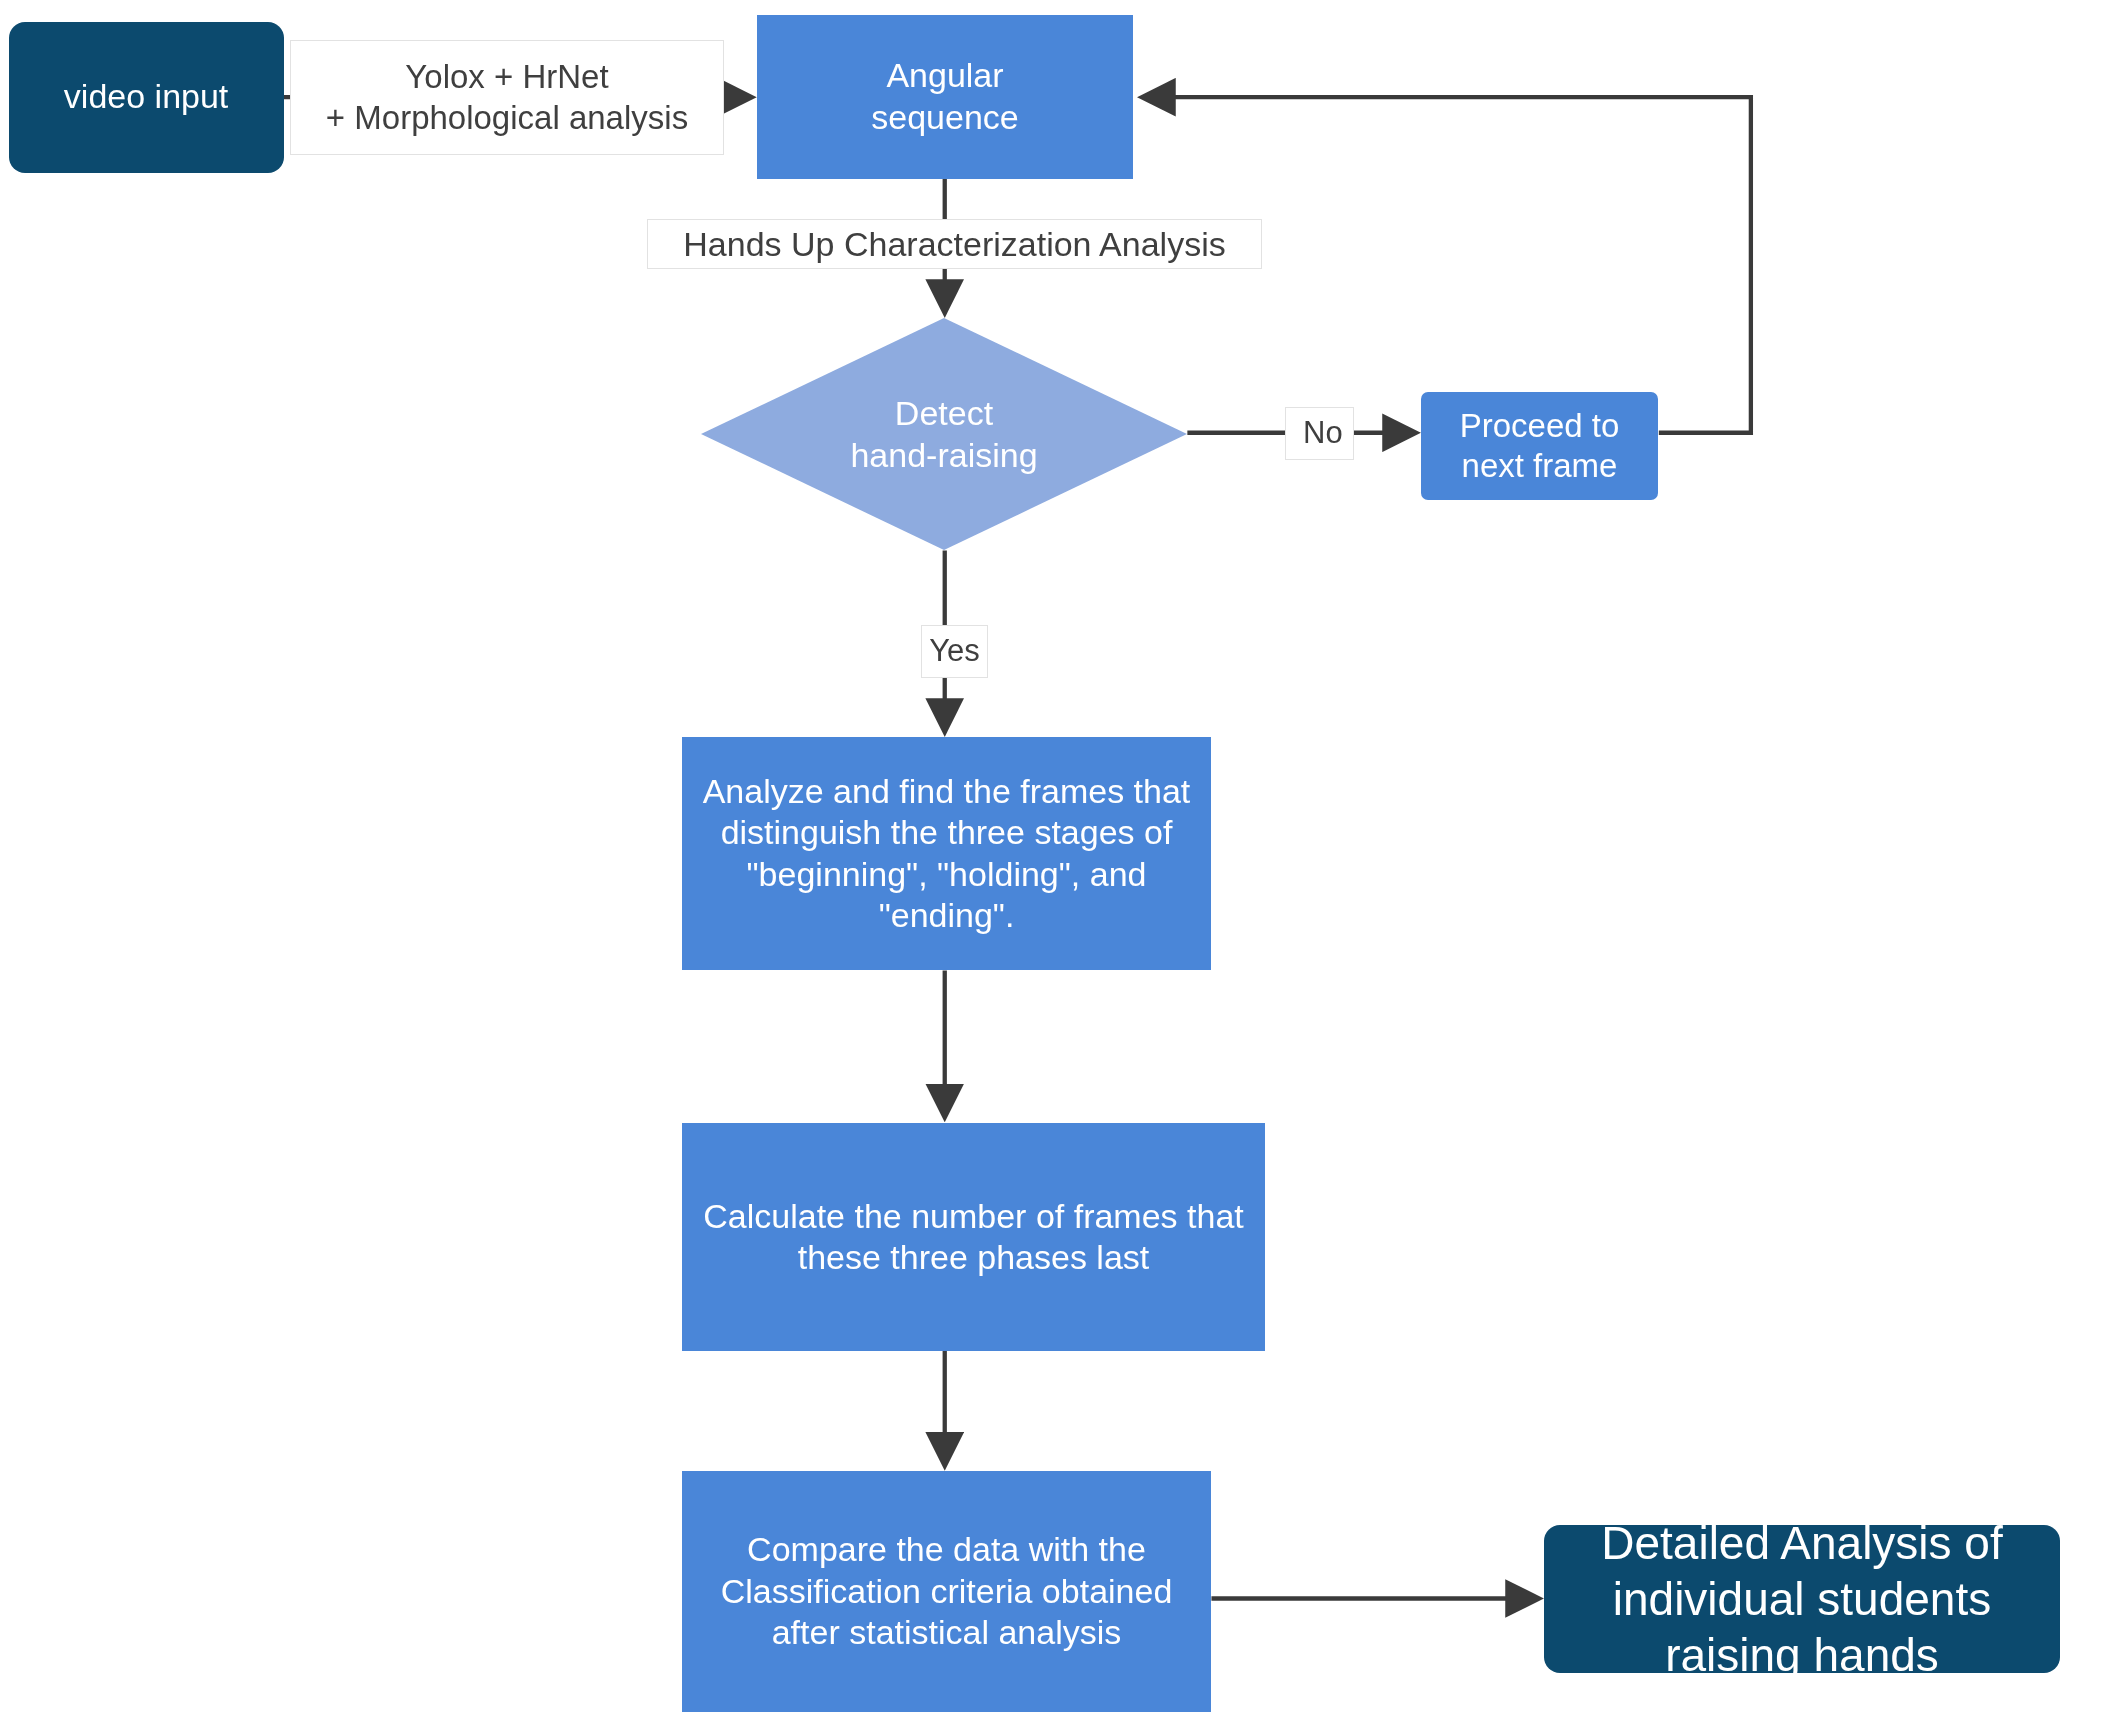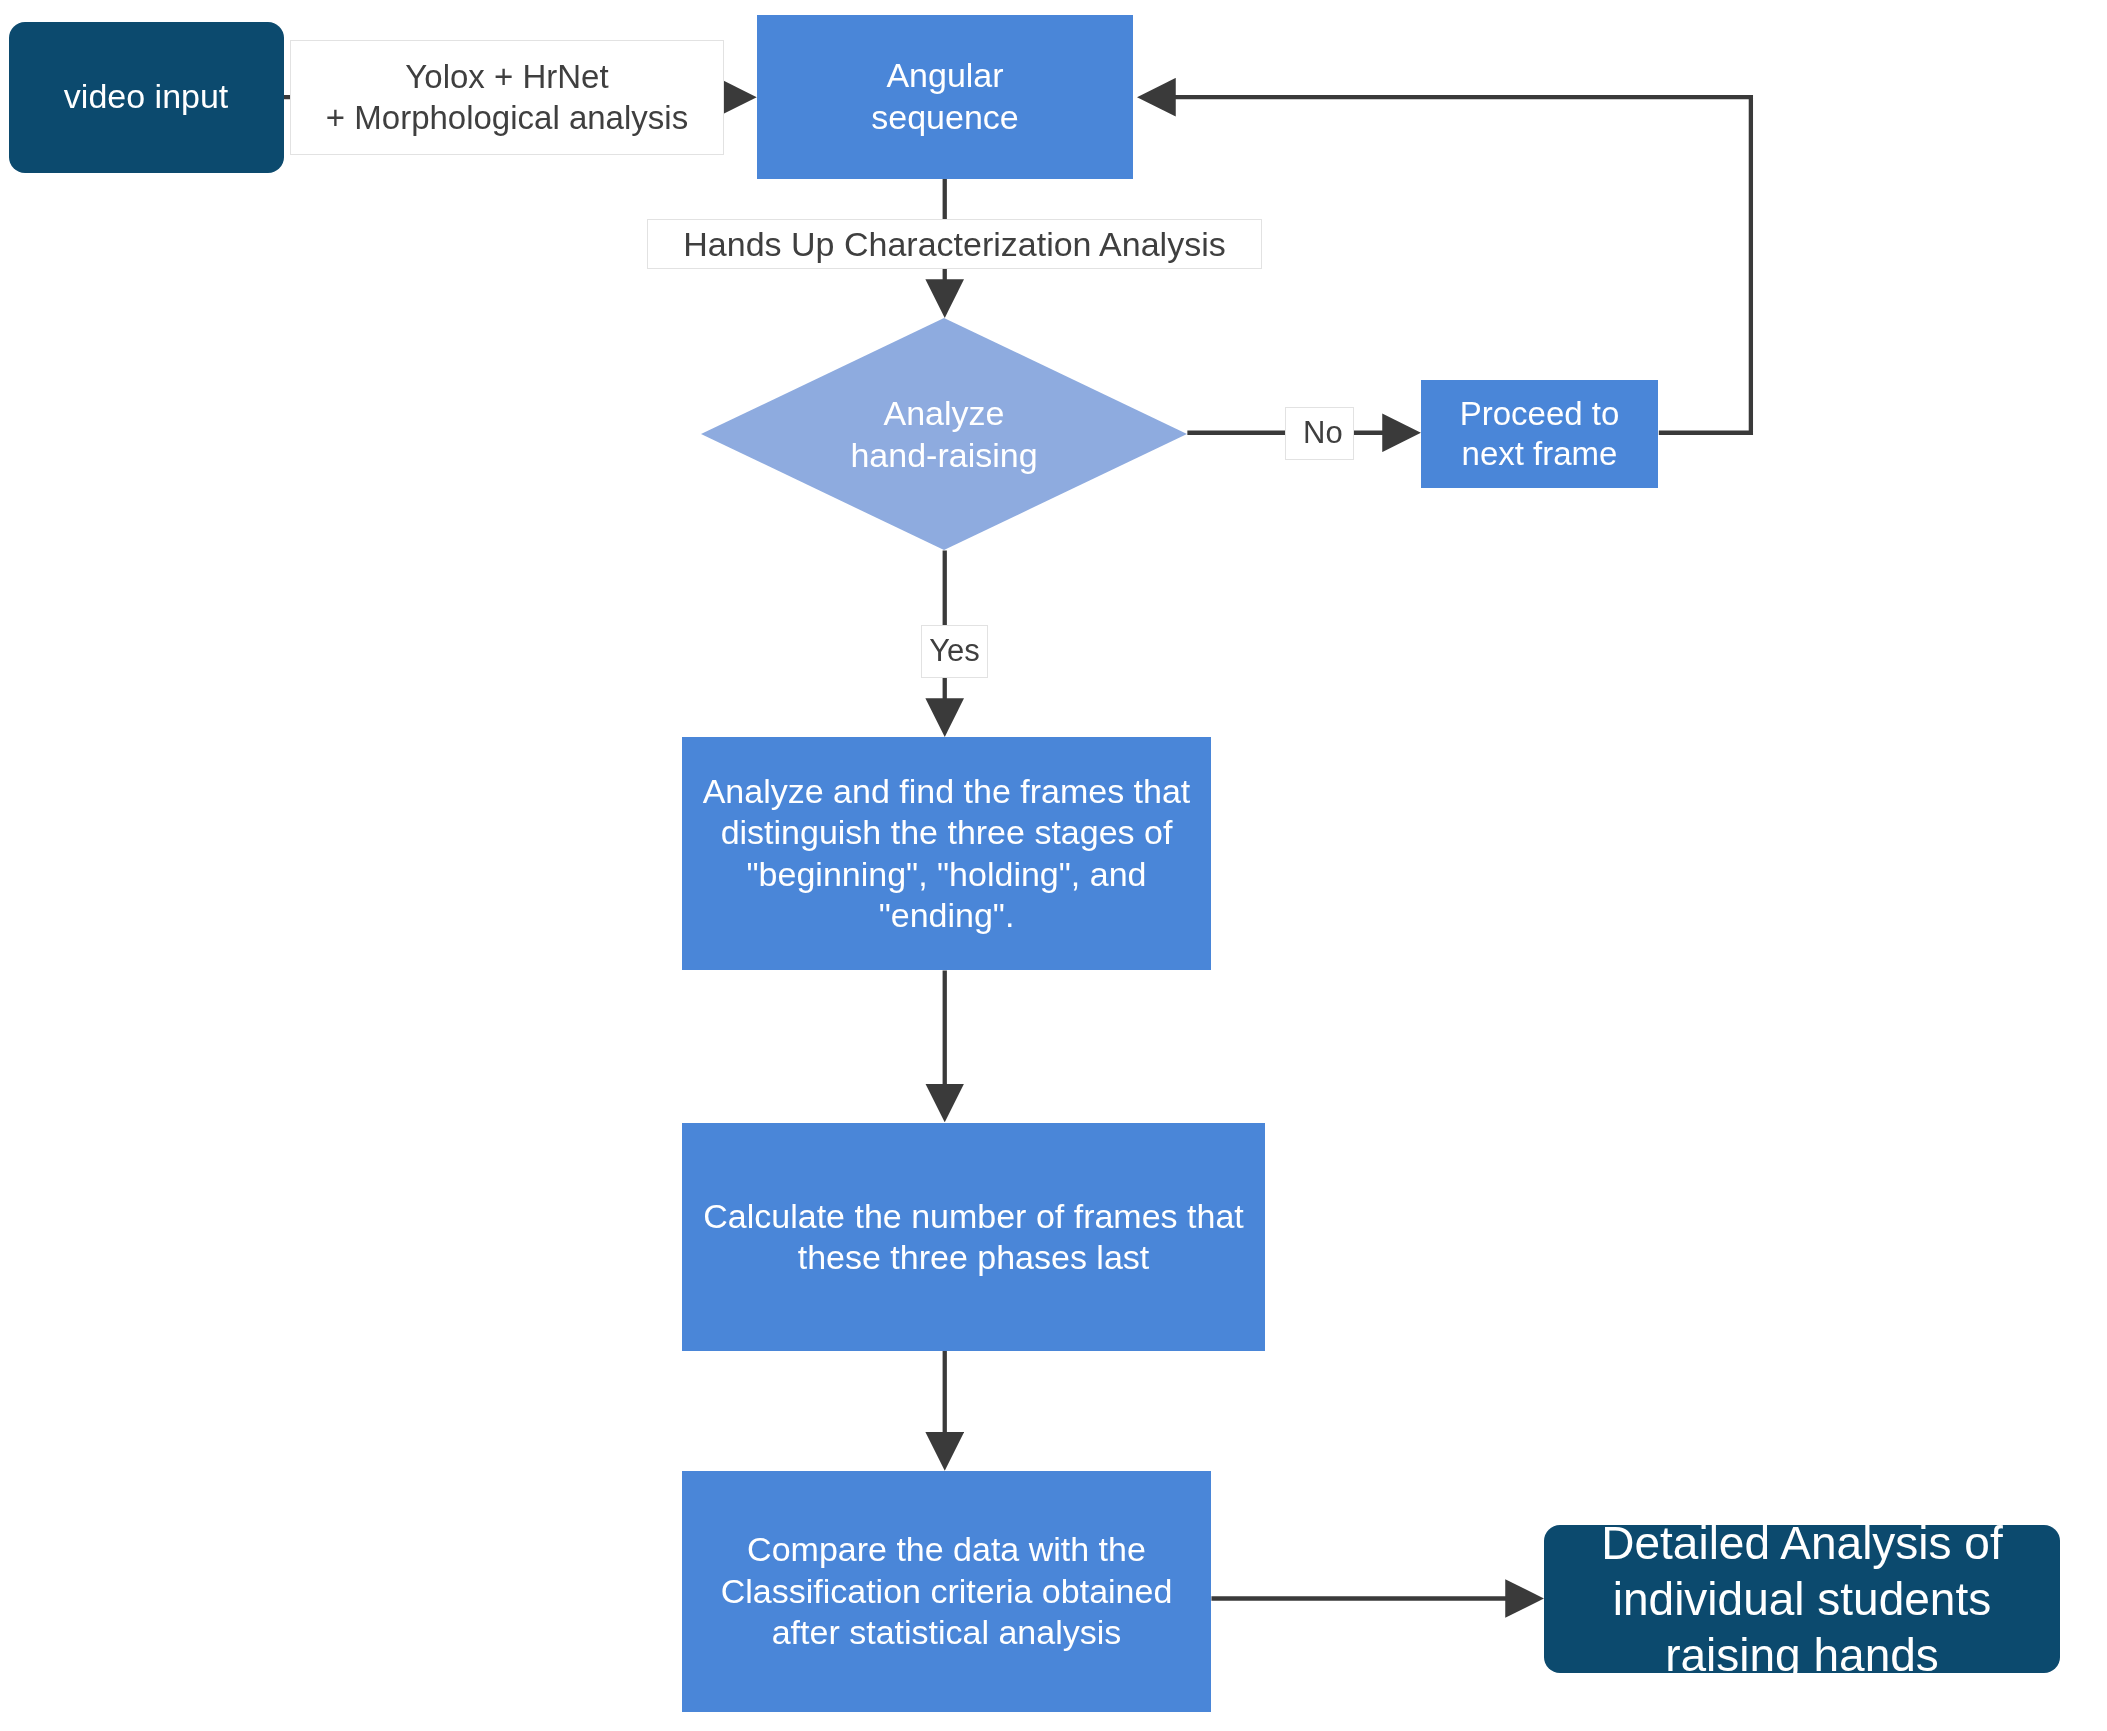--- a/index.html
+++ b/index.html
@@ -144,27 +144,27 @@
   <div class="edge-label" style="left:290px; top:40px; width:434px; height:115px;">Yolox + HrNet
 + Morphological analysis</div>
 
   <div class="node process-plain" style="left:757px; top:14.6px; width:376px; height:164px; white-space:pre-line;">Angular
 sequence</div>
 
   <div class="edge-label" style="left:647px; top:219px; width:615px; height:50px; font-size:34px;">Hands Up Characterization Analysis</div>
 
   <div class="decision-wrap" style="left:701px; top:318px; width:486px; height:232px;">
     <div class="decision-shape"></div>
-    <div class="decision-label" style="white-space:pre-line;">Analyze
+    <div class="decision-label" style="white-space:pre-line;">Detect
 hand-raising</div>
   </div>
 
   <div class="edge-label small" style="left:1285px; top:407px; width:69px; height:53px;padding-left:12px;">No</div>
 
-  <div class="node process-plain" style="left:1421px; top:380px; width:237px; height:108px; white-space:pre-line; font-size:33px;">Proceed to
+  <div class="node process-plain" style="left:1421px; top:392px; width:237px; height:108px; white-space:pre-line; font-size:33px;border-radius:7px;">Proceed to
 next frame</div>
 
   <div class="edge-label small" style="left:921px; top:625px; width:67px; height:53px;">Yes</div>
 
   <div class="node process" style="left:682px; top:737px; width:529px; height:233px;">Analyze and find the frames that distinguish the three stages of "beginning", "holding", and "ending".</div>
 
   <div class="node process" style="left:682px; top:1123px; width:583px; height:228px;">Calculate the number of frames that these three phases last</div>
 
   <div class="node process" style="left:682px; top:1471px; width:529px; height:241px;">Compare the data with the Classification criteria obtained after statistical analysis</div>
 

